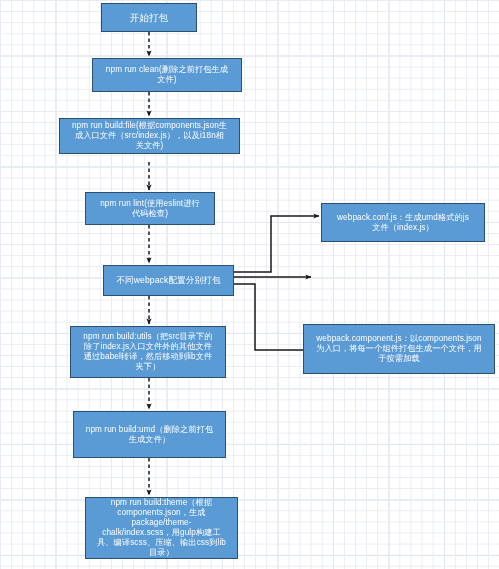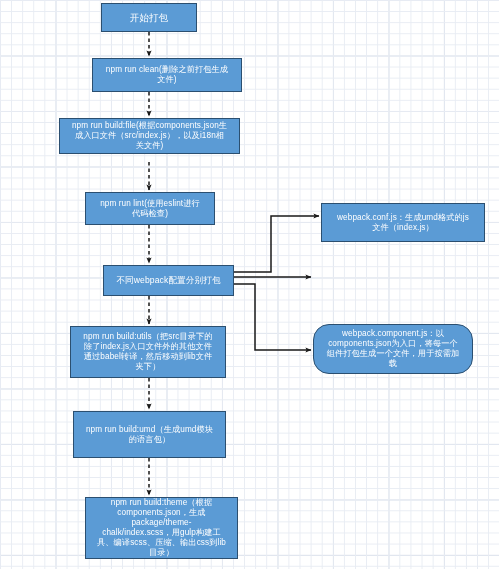--- a/index.html
+++ b/index.html
@@ -107,29 +107,29 @@
 
   <div class="node" style="left:84px; top:265px; width:131px; height:31px; font-size:8.6px;margin-left:19px;">
     <span>不同webpack配置分别打包</span>
   </div>
 
   <div class="node" style="left:70px; top:326px; width:156px; height:52px; font-size:8.2px;">
     <span>npm run build:utils（把src目录下的除了index.js入口文件外的其他文件通过babel转译，然后移动到lib文件夹下）</span>
   </div>
 
   <div class="node" style="left:73px; top:411px; width:153px; height:47px; font-size:8.2px;">
-    <span>npm run build:umd（生成umd模块的语言包）</span>
+    <span>npm run build:umd（删除之前打包生成文件）</span>
   </div>
 
   <div class="node" style="left:85px; top:497px; width:153px; height:62px; font-size:8.2px;">
     <span>npm run build:theme（根据components.json，生成package/theme-chalk/index.scss，用gulp构建工具、编译scss、压缩、输出css到lib目录）</span>
   </div>
 
   <div class="node" style="left:321px; top:203px; width:164px; height:39px; font-size:8.2px;">
     <span>webpack.conf.js：生成umd格式的js文件（index.js）</span>
   </div>
 
 
-  <div class="node" style="left:313px; top:324px; width:160px; height:50px; font-size:8.2px;border-radius:16px;">
+  <div class="node" style="left:303px; top:324px; width:192px; height:50px; font-size:8.2px;">
     <span>webpack.component.js：以components.json为入口，将每一个组件打包生成一个文件，用于按需加载</span>
   </div>
 
 </div>
 
 </body></html>

